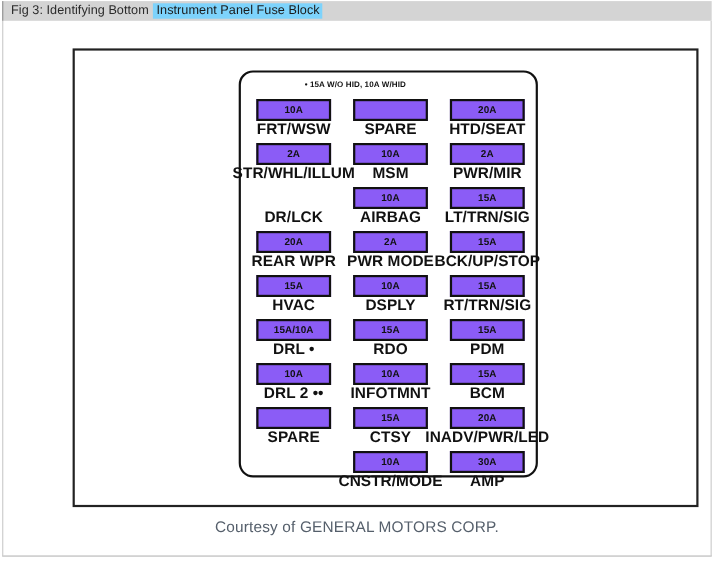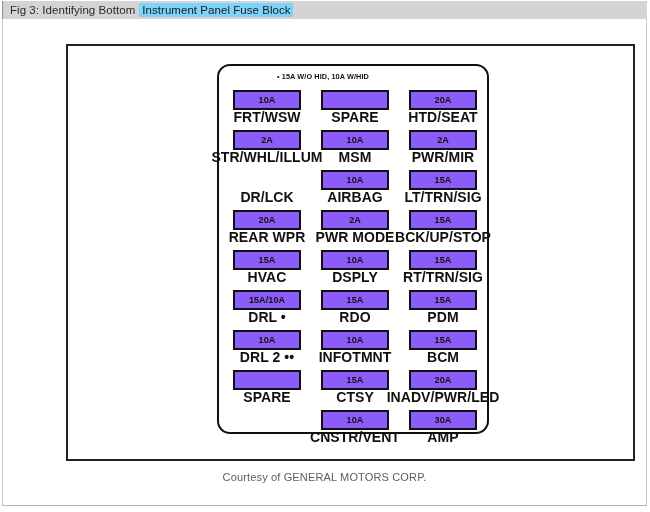--- a/index.html
+++ b/index.html
@@ -150,21 +150,21 @@
   }
   .fuse-cell.empty-cell .fuse-box { border-color: #111111; }
 
   
   #courtesy {
     position: absolute;
     left: 0;
     top: 452px;
     width: 100%;
     text-align: center;
-    font-size: 11px;
+    font-size: 14px;
     color: #555f6b;
     letter-spacing: 0.15px;
   }
 </style>
 </head>
 <body>
 
 <div id="caption-bar">
   <span id="caption-text">Fig 3: Identifying Bottom</span>
   <span id="caption-highlight">Instrument Panel Fuse Block</span>
@@ -274,21 +274,21 @@
         <div class="fuse-cell">
           <div class="fuse-box">
             <span class="fuse-amp">15A</span>
           </div>
           <div class="fuse-label">CTSY</div>
         </div>
         <div class="fuse-cell">
           <div class="fuse-box">
             <span class="fuse-amp">10A</span>
           </div>
-          <div class="fuse-label">CNSTR/VENT</div>
+          <div class="fuse-label">CNSTR/MODE</div>
         </div>
       </div>
 
       <div class="fuse-column" id="column-3">
         <div class="fuse-cell">
           <div class="fuse-box">
             <span class="fuse-amp">20A</span>
           </div>
           <div class="fuse-label">HTD/SEAT</div>
         </div>

